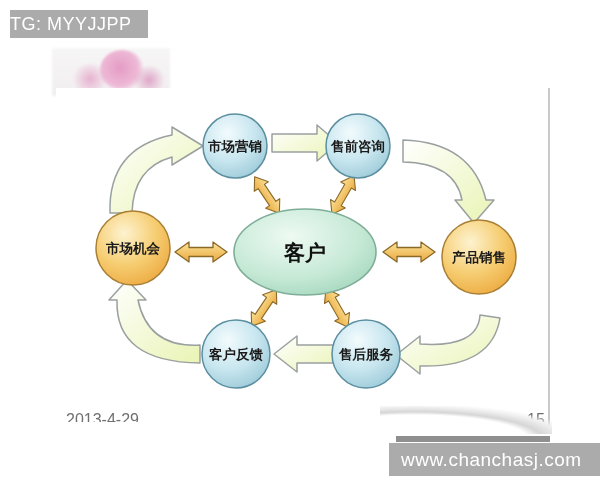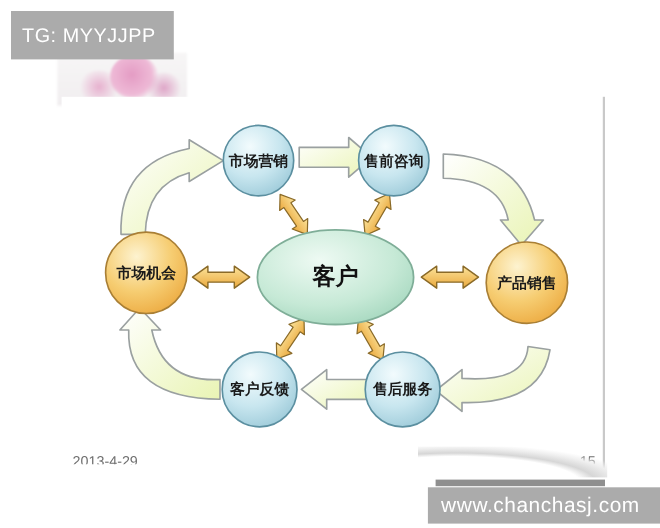--- a/index.html
+++ b/index.html
@@ -4,22 +4,22 @@
 <style>
   html, body { margin: 0; padding: 0; background: #ffffff; }
   body { width: 600px; height: 480px; font-family: "Liberation Sans", sans-serif; }
   .stage { position: relative; width: 600px; height: 480px; overflow: hidden; background:#ffffff; }
 
   
   .badge {
     position: absolute; background: #ababab; color: #ffffff;
     font-size: 18px; letter-spacing: 0.5px; line-height: 1;
   }
-  .badge.tg { left: 10px; top: 10px; width: 138px; height: 44px;
-    display:flex; align-items:center; padding-left: 10px; }
+  .badge.tg { left: 10px; top: 10px; width: 138px; height: 28px;
+    display:flex; align-items:center; }
   .badge.url { left: 389px; top: 443px; width: 211px; height: 33px;
     display:flex; align-items:center; padding-left: 12px; font-size: 19px; }
 
   
   .slide {
     position: absolute; left: 56px; top: 88px; width: 492px; height: 344px;
     background: #ffffff; border-right: 2px solid #c9c9c9;
   }
 
   
@@ -43,21 +43,21 @@
       radial-gradient(120% 160% at 20% 120%, rgba(0,0,0,0) 55%, #d6d6d6 62%, #efefef 72%, rgba(255,255,255,0) 80%);
   }
   .swoosh-bar {
     position: absolute; left: 396px; top: 436px; width: 154px; height: 6px;
     background: #8f8f8f;
   }
 
   
   .clip-text {
     position: absolute; height: 9px; overflow: hidden; color: #6f6f6f;
-    font-size: 13px; line-height: 13px;
+    font-size: 16px; line-height: 13px;
   }
   .clip-text.date { left: 66px; top: 413px; width: 80px; }
   .clip-text.pageno { left: 527px; top: 413px; width: 24px; }
 
   svg text { font-family: "Liberation Sans", sans-serif; }
   .node-label { font-size: 13.5px; font-weight: bold; fill: #1a1a1a; }
   .center-label { font-size: 21px; font-weight: bold; fill: #111111; }
 </style>
 </head>
 <body>

